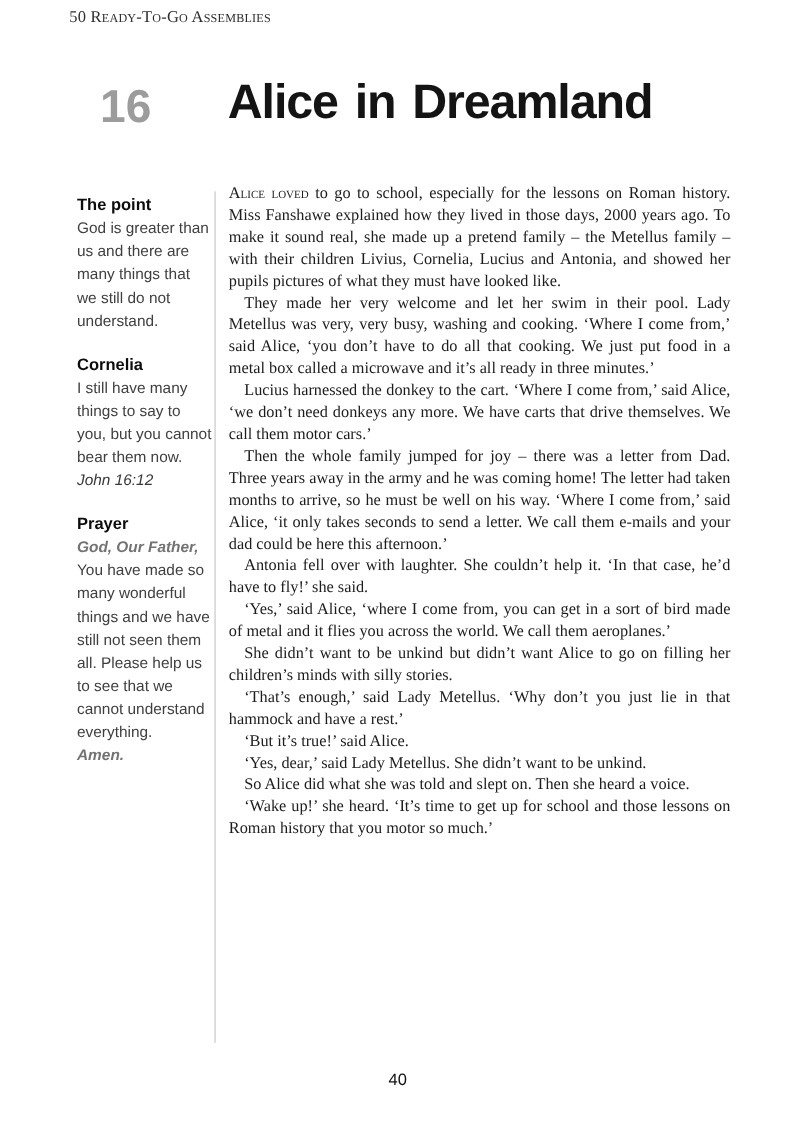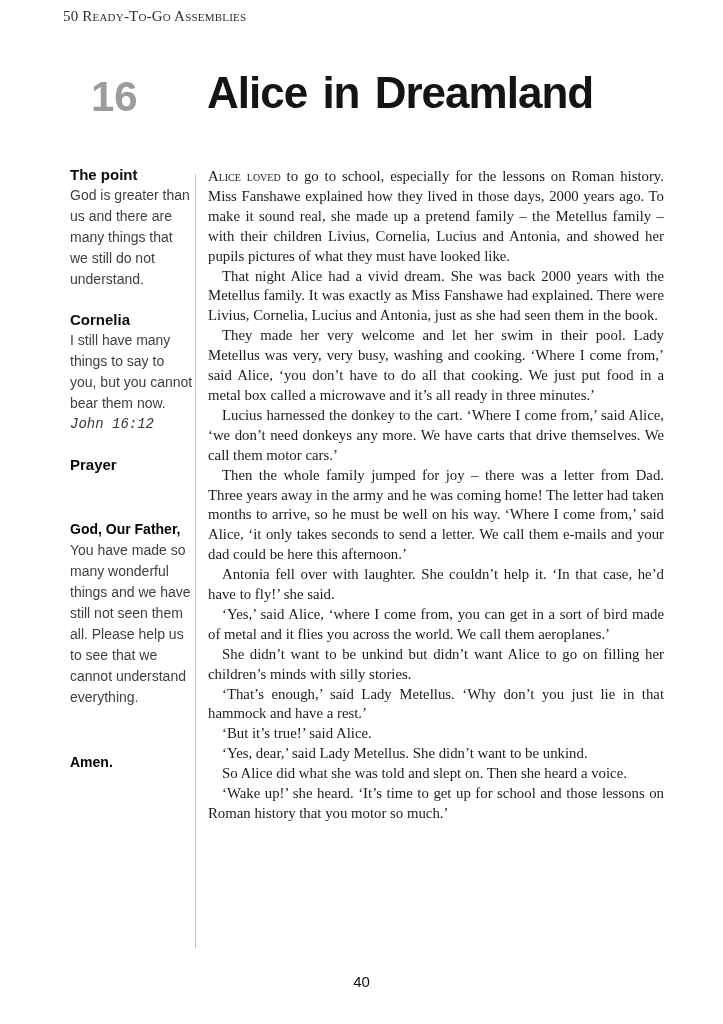--- a/index.html
+++ b/index.html
@@ -40,37 +40,37 @@
     font-weight: bold;
     line-height: 1;
     letter-spacing: -1px;
     word-spacing: 4px;
     color: #141414;
     white-space: nowrap;
   }
   .sidebar {
     position: absolute;
     left: 70px;
-    top: 164px;
+    top: 176px;
     width: 124px;
     font-size: 14px;
     line-height: 21px;
     color: #3f3f3f;
   }
   .sidebar section { margin: 0 0 19px 0; }
   .sidebar h2 {
     margin: 0;
     font-size: 15px;
     font-weight: bold;
     line-height: 21px;
     color: #0c0c0c;
   }
   .sidebar p { margin: 0; }
-  .sidebar .ref-italic { font-style: italic; color: #383838; font-family: Liberation Mono, monospace; }
-  .sidebar .bold-italic { font-weight: bold; color: #000000; margin-top: 44px; }
+  .sidebar .ref-italic { font-style: italic; color: #383838; }
+  .sidebar .bold-italic { font-style: italic; font-weight: bold; color: #737373; }
   .column-rule {
     position: absolute;
     left: 195px;
     top: 174px;
     width: 1px;
     height: 774px;
     background: #c4c4c4;
   }
   .story {
     position: absolute;
@@ -126,21 +126,20 @@
       <p>You have made so many wonderful things and we have still not seen them all. Please help us to see that we cannot understand everything.</p>
       <p class="bold-italic">Amen.</p>
     </section>
 
   </aside>
 
   <div class="column-rule"></div>
 
   <main class="story">
     <p class="first"><span class="smallcaps">Alice loved</span><span> to go to school, especially for the lessons on Roman history. Miss Fanshawe explained how they lived in those days, 2000 years ago. To make it sound real, she made up a pretend family – the Metellus family – with their children Livius, Cornelia, Lucius and Antonia, and showed her pupils pictures of what they must have looked like.</span></p>
-    <p>That night Alice had a vivid dream. She was back 2000 years with the Metellus family. It was exactly as Miss Fanshawe had explained. There were Livius, Cornelia, Lucius and Antonia, just as she had seen them in the book.</p>
     <p>They made her very welcome and let her swim in their pool. Lady Metellus was very, very busy, washing and cooking. ‘Where I come from,’ said Alice, ‘you don’t have to do all that cooking. We just put food in a metal box called a microwave and it’s all ready in three minutes.’</p>
     <p>Lucius harnessed the donkey to the cart. ‘Where I come from,’ said Alice, ‘we don’t need donkeys any more. We have carts that drive themselves. We call them motor cars.’</p>
     <p>Then the whole family jumped for joy – there was a letter from Dad. Three years away in the army and he was coming home! The letter had taken months to arrive, so he must be well on his way. ‘Where I come from,’ said Alice, ‘it only takes seconds to send a letter. We call them e-mails and your dad could be here this afternoon.’</p>
     <p>Antonia fell over with laughter. She couldn’t help it. ‘In that case, he’d have to fly!’ she said.</p>
     <p>‘Yes,’ said Alice, ‘where I come from, you can get in a sort of bird made of metal and it flies you across the world. We call them aeroplanes.’</p>
     <p>She didn’t want to be unkind but didn’t want Alice to go on filling her children’s minds with silly stories.</p>
     <p>‘That’s enough,’ said Lady Metellus. ‘Why don’t you just lie in that hammock and have a rest.’</p>
     <p>‘But it’s true!’ said Alice.</p>
     <p>‘Yes, dear,’ said Lady Metellus. She didn’t want to be unkind.</p>
     <p>So Alice did what she was told and slept on. Then she heard a voice.</p>

